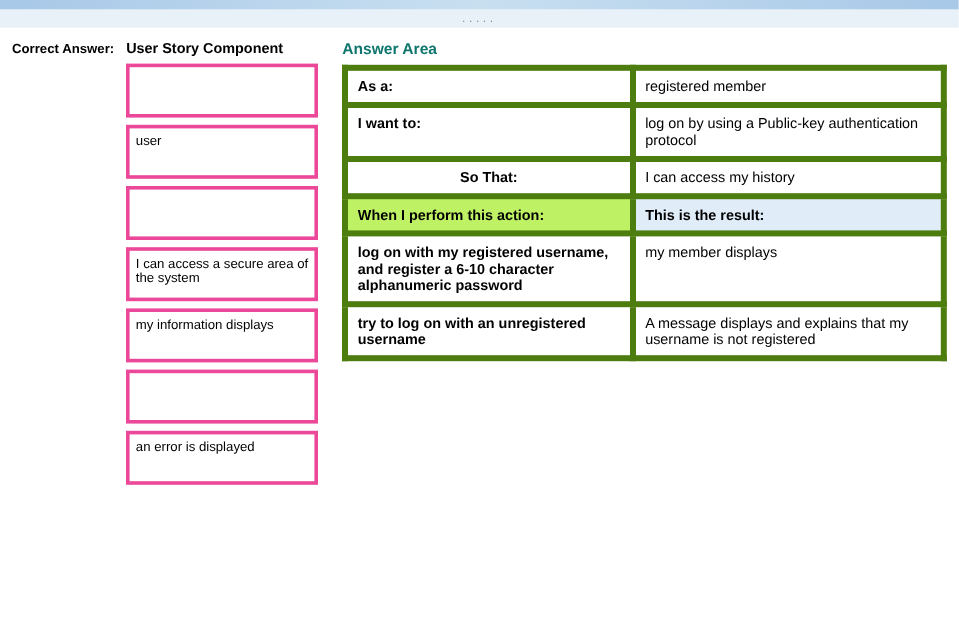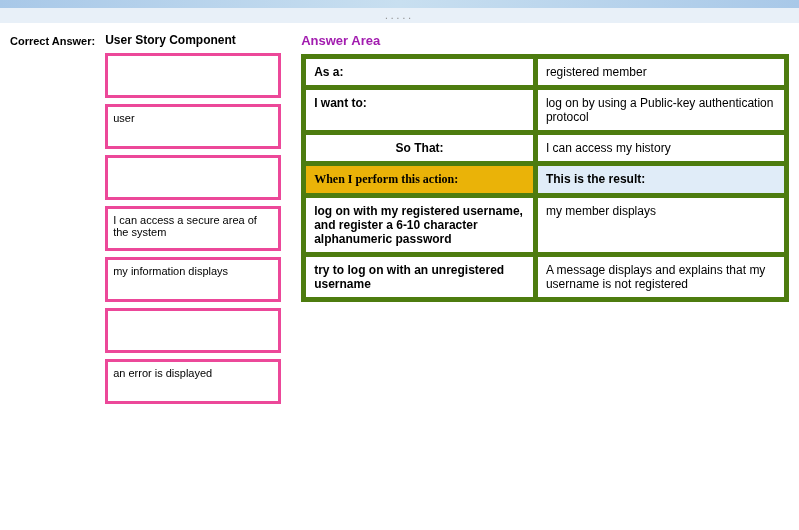--- a/index.html
+++ b/index.html
@@ -35,21 +35,21 @@
     .correct-answer-label {
       font-size: 11px;
       font-weight: bold;
       color: #000;
       white-space: nowrap;
       margin-right: 10px;
       padding-top: 2px;
       min-width: 80px;
     }
     .left-panel {
-      width: 176px;
+      width: 160px;
       margin-right: 20px;
     }
     .left-panel-title {
       font-size: 12px;
       font-weight: bold;
       color: #000;
       margin-bottom: 6px;
     }
     .story-box {
       border: 3px solid #ec4899;
@@ -62,21 +62,21 @@
     }
     .story-box.empty {
       background: #fff;
     }
     .right-panel {
       flex: 1;
     }
     .right-panel-title {
       font-size: 13px;
       font-weight: bold;
-      color: #a21caf;
+      color: #0f766e;
       margin-bottom: 6px;
     }
     .answer-table {
       border-collapse: collapse;
       width: 100%;
     }
     .answer-table td {
       border: 5px solid #4d7c0f;
       padding: 6px 8px;
       vertical-align: top;
@@ -131,21 +131,21 @@
           </tr>
           <tr>
             <td class="label-cell" style="font-weight: bold;">I want to:</td>
             <td class="value-cell">log on by using a Public-key authentication protocol</td>
           </tr>
           <tr>
             <td class="label-cell" style="font-weight: bold; text-align: center;">So That:</td>
             <td class="value-cell">I can access my history</td>
           </tr>
           <tr class="header-row">
-            <td class="label-cell" style="background: #eab308; font-family: Liberation Serif, serif;">When I perform this action:</td>
+            <td class="label-cell" style="background: #bef264;">When I perform this action:</td>
             <td class="value-cell" style="font-weight: bold; background: rgb(224, 236, 248); margin-top: 43px;">This is the result:</td>
           </tr>
           <tr>
             <td class="label-cell">log on with my registered username, and register a 6-10 character alphanumeric password</td>
             <td class="value-cell">my member displays</td>
           </tr>
           <tr>
             <td class="label-cell">try to log on with an unregistered username</td>
             <td class="value-cell">A message displays and explains that my username is not registered</td>
           </tr>

